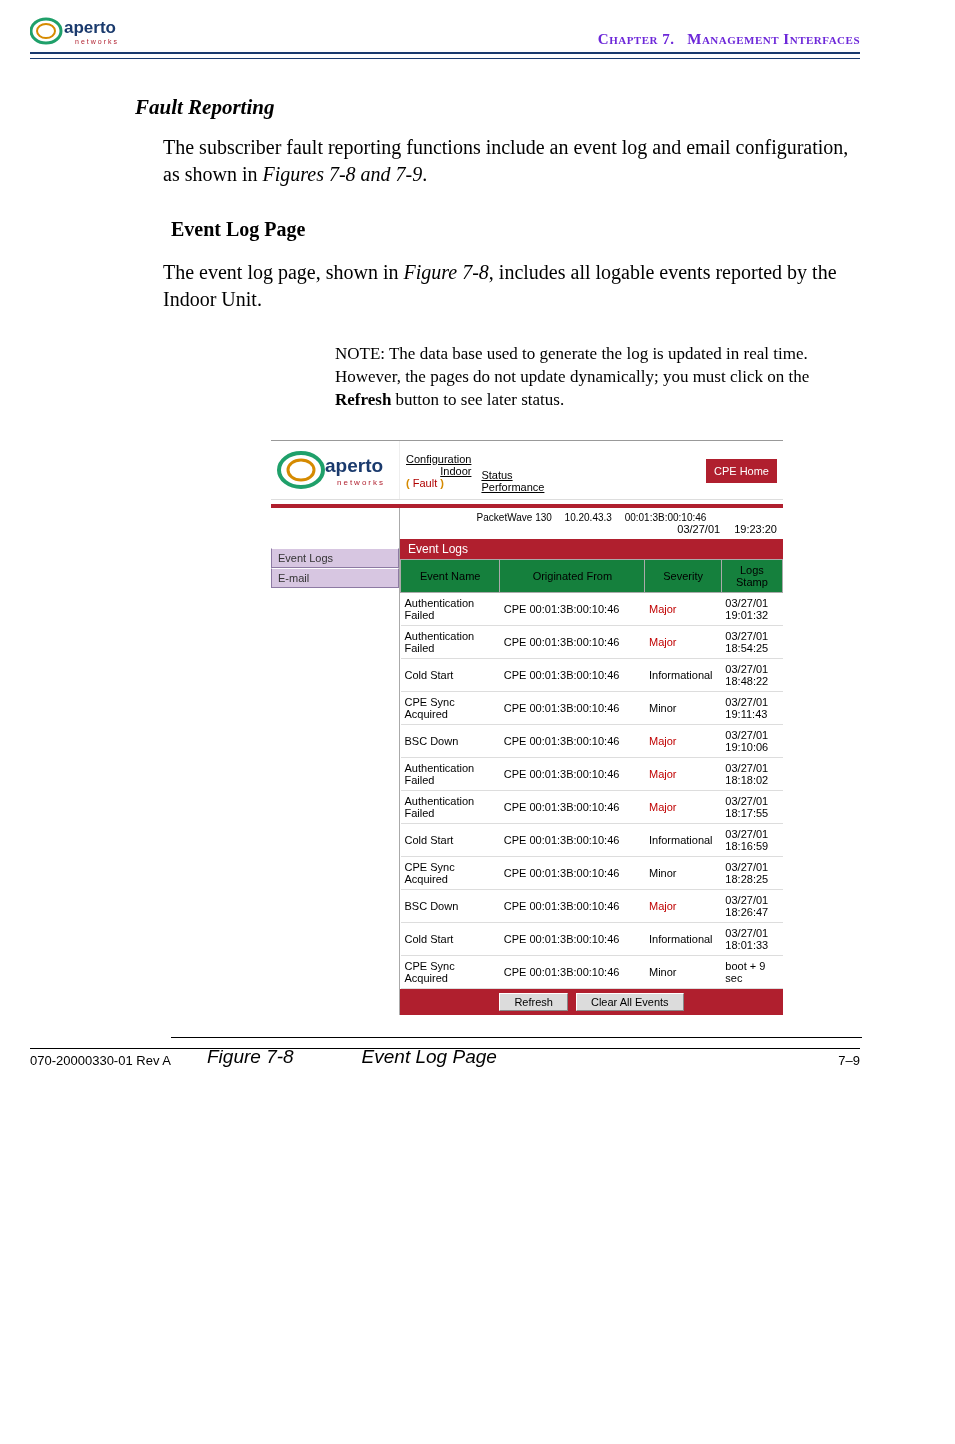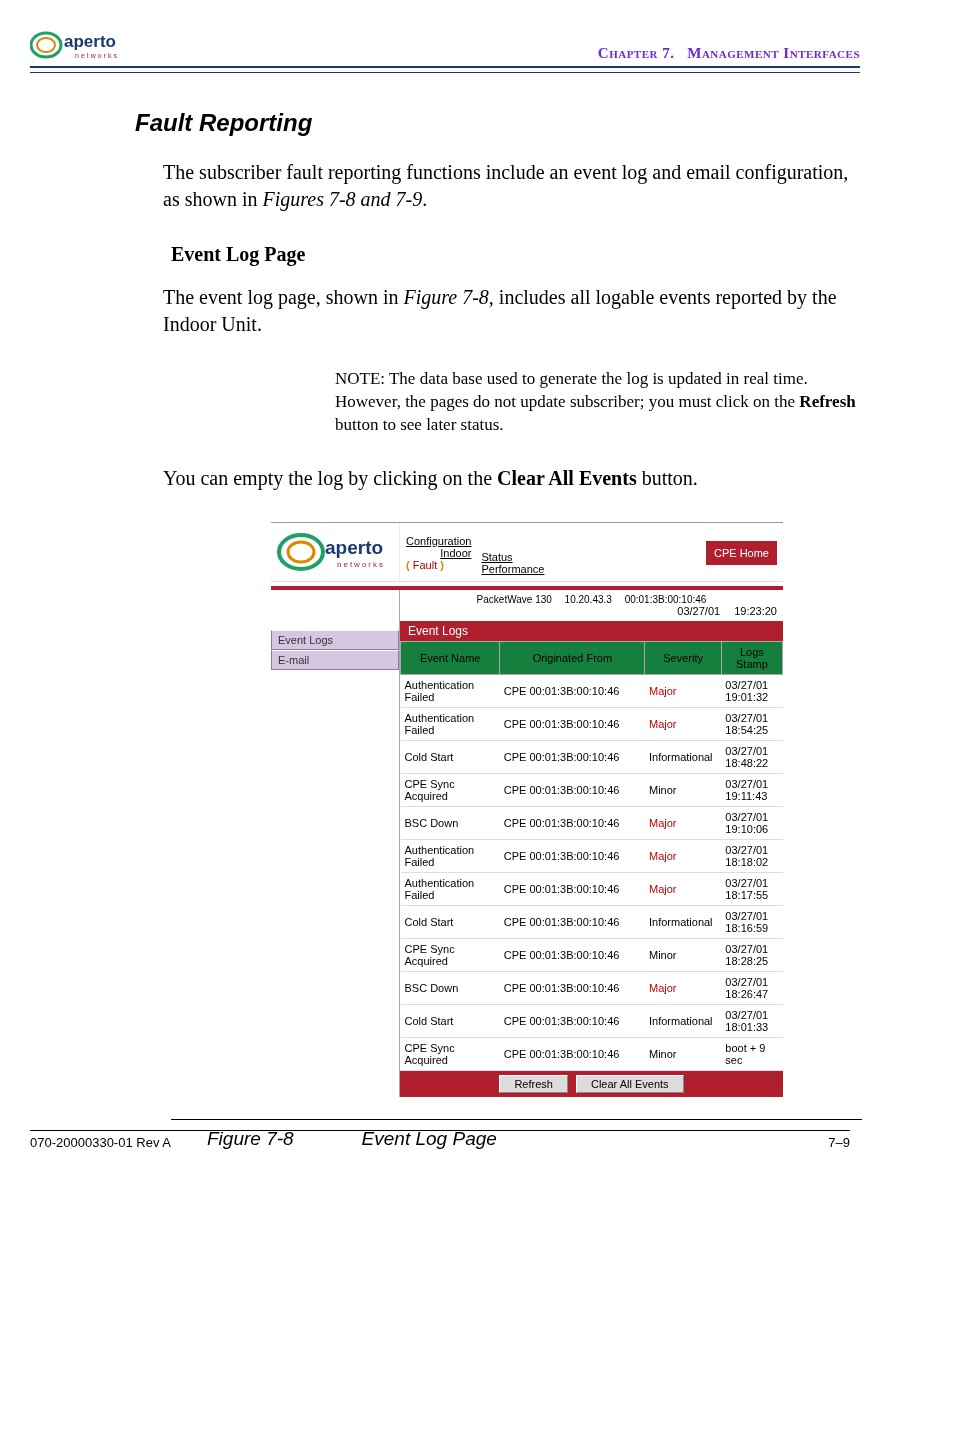--- a/index.html
+++ b/index.html
@@ -5,21 +5,21 @@
   body {
     margin: 0;
     padding: 0;
     font-family: "Times New Roman", Times, serif;
     background: #fff;
     color: #000;
     width: 955px;
   }
   .page {
     width: 890px;
-    padding: 28px 30px 20px 30px;
+    padding: 14px 30px 20px 30px;
     box-sizing: border-box;
     position: relative;
   }
   .header-row {
     display: flex;
     justify-content: space-between;
     align-items: flex-end;
     margin-bottom: 4px;
   }
   .logo {
@@ -42,23 +42,23 @@
     border-bottom: 1px solid #1a3a6d;
     margin-bottom: 36px;
   }
   .section {
     margin-left: 105px;
     margin-right: -2px;
   }
   .h-fault {
     font-style: italic;
     font-weight: bold;
-    font-size: 24px;
-    margin-bottom: 22px;
-    font-family: Liberation Sans, sans-serif;
+    font-size: 21px;
+    margin-bottom: 14px;
+    font-family: Liberation Serif, serif;
   }
   .body-text {
     font-size: 20px;
     line-height: 1.35;
     margin-left: 28px;
     margin-bottom: 30px;
   }
   .body-text em { font-style: italic; }
   .body-text strong { font-weight: bold; }
   .h-sub {
@@ -158,21 +158,21 @@
   }
   .fig-caption {
     font-family: Arial, Helvetica, sans-serif;
     font-style: italic; font-weight:normal;
     font-size:19px;
     margin-top:8px;
     margin-left:36px;
   }
   .fig-caption .gap { display:inline-block; width:68px; }
   .footer {
-    position:absolute; bottom:20px; left:30px; right:40px;
+    position:absolute; bottom:20px; left:30px; right:30px;
     border-top:1px solid #000;
     display:flex; justify-content:space-between;
     font-family: Arial, Helvetica, sans-serif;
     font-size:13px; padding-top:4px;
   }
 </style>
 </head>
 <body>
 
 <div class="page">
@@ -201,26 +201,23 @@
       <span>The subscriber fault reporting functions include an event log and email configuration, as shown in </span><em>Figures 7-8 and 7-9</em><span>.</span>
     </div>
 
     <div class="h-sub">Event Log Page</div>
 
     <div class="body-text">
       <span>The event log page, shown in </span><em>Figure 7-8</em><span>, includes all logable events reported by the Indoor Unit.</span>
     </div>
 
     <div class="note">
-      <span>NOTE:</span><span>  The data base used to generate the log is updated in real time. However, the pages do not update subscriber; you must click on the </span><strong>Refresh</strong><span> button to see later status.</span>
-    </div>
-
-    <div class="body-text">
-      <span>You can empty the log by clicking on the </span><strong>Clear All Events</strong><span> button.</span>
-    </div>
+      <span>NOTE:</span><span>  The data base used to generate the log is updated in real time. However, the pages do not update dynamically; you must click on the </span><strong>Refresh</strong><span> button to see later status.</span>
+    </div>
+
 
     <div class="fig-wrap">
       <div class="fig">
 
         <div class="fig-header">
           <div class="fig-logo">
             <svg viewBox="0 0 120 50" width="120" height="50">
               <ellipse cx="26" cy="25" rx="22" ry="17" fill="none" stroke="#1fa06a" stroke-width="4"></ellipse>
               <ellipse cx="26" cy="25" rx="13" ry="10" fill="none" stroke="#d58a00" stroke-width="3"></ellipse>
               <text x="50" y="27" font-family="Arial" font-size="19" font-weight="bold" fill="#1a3a6d">aperto</text>

